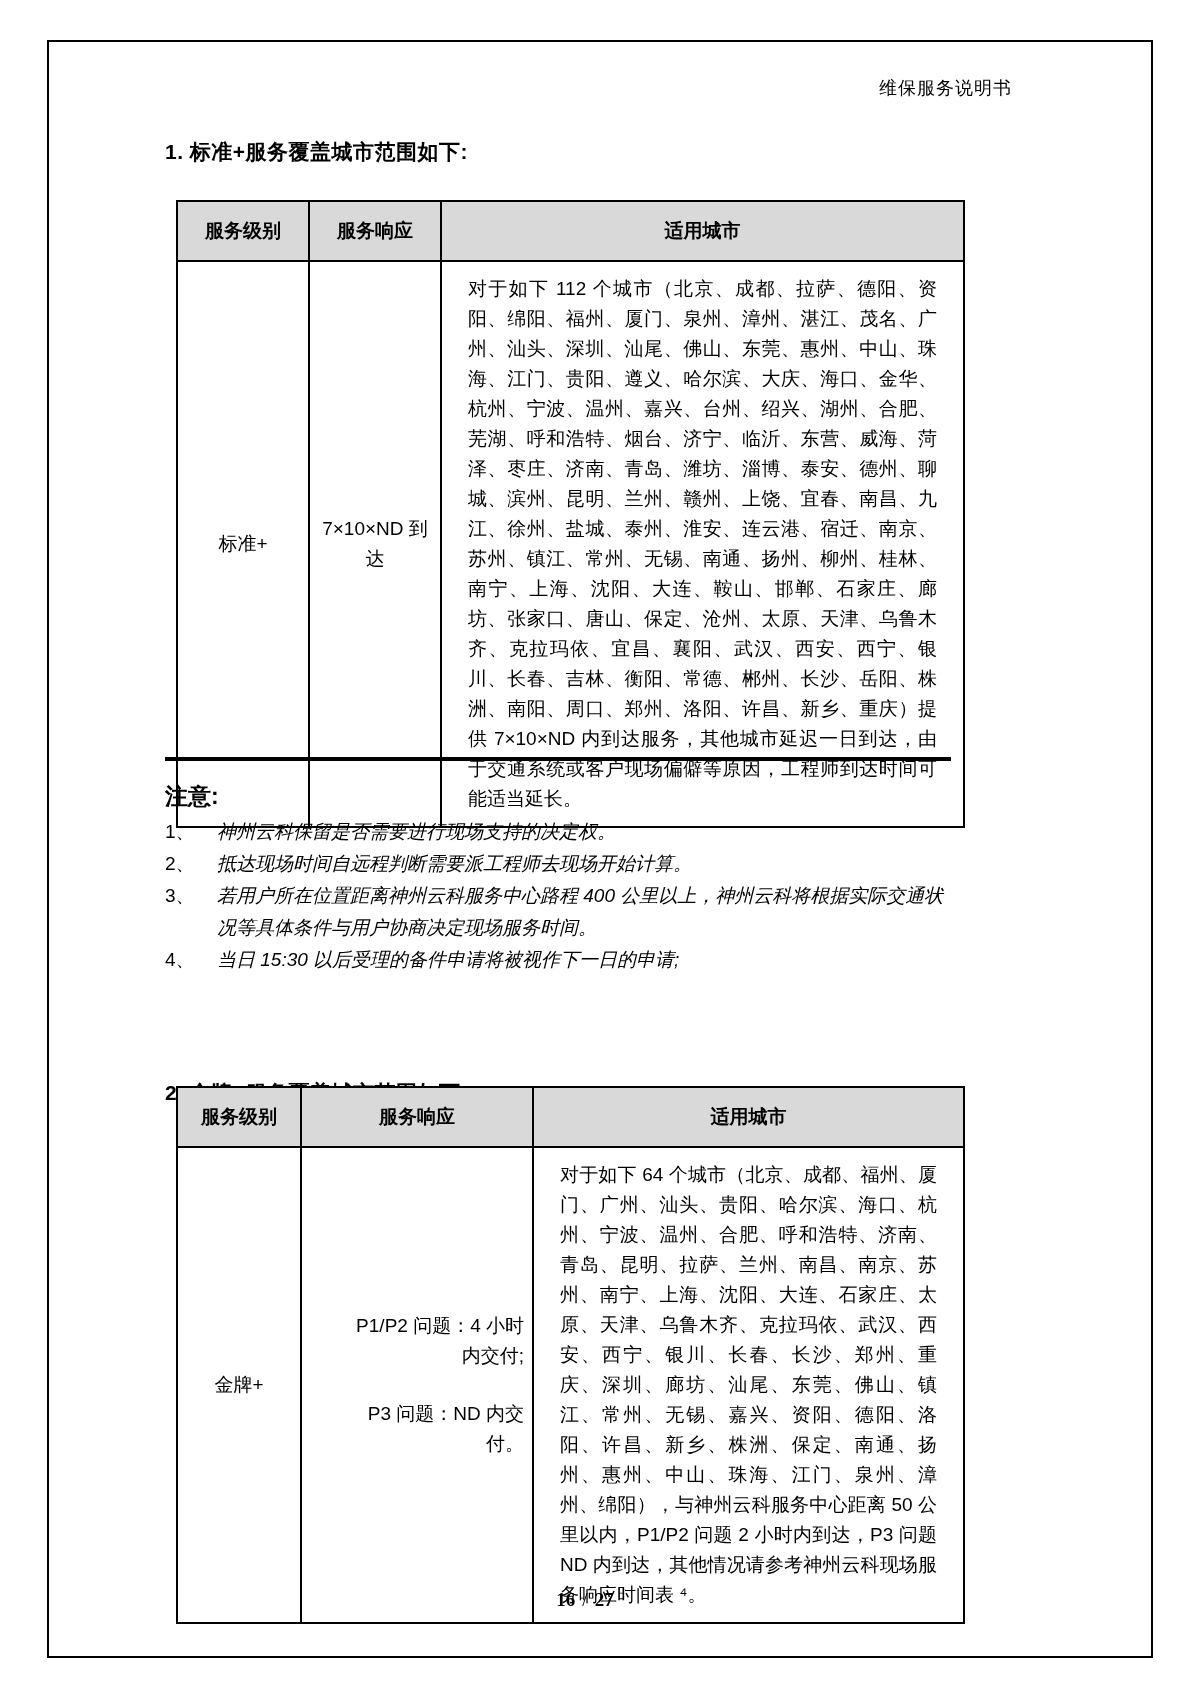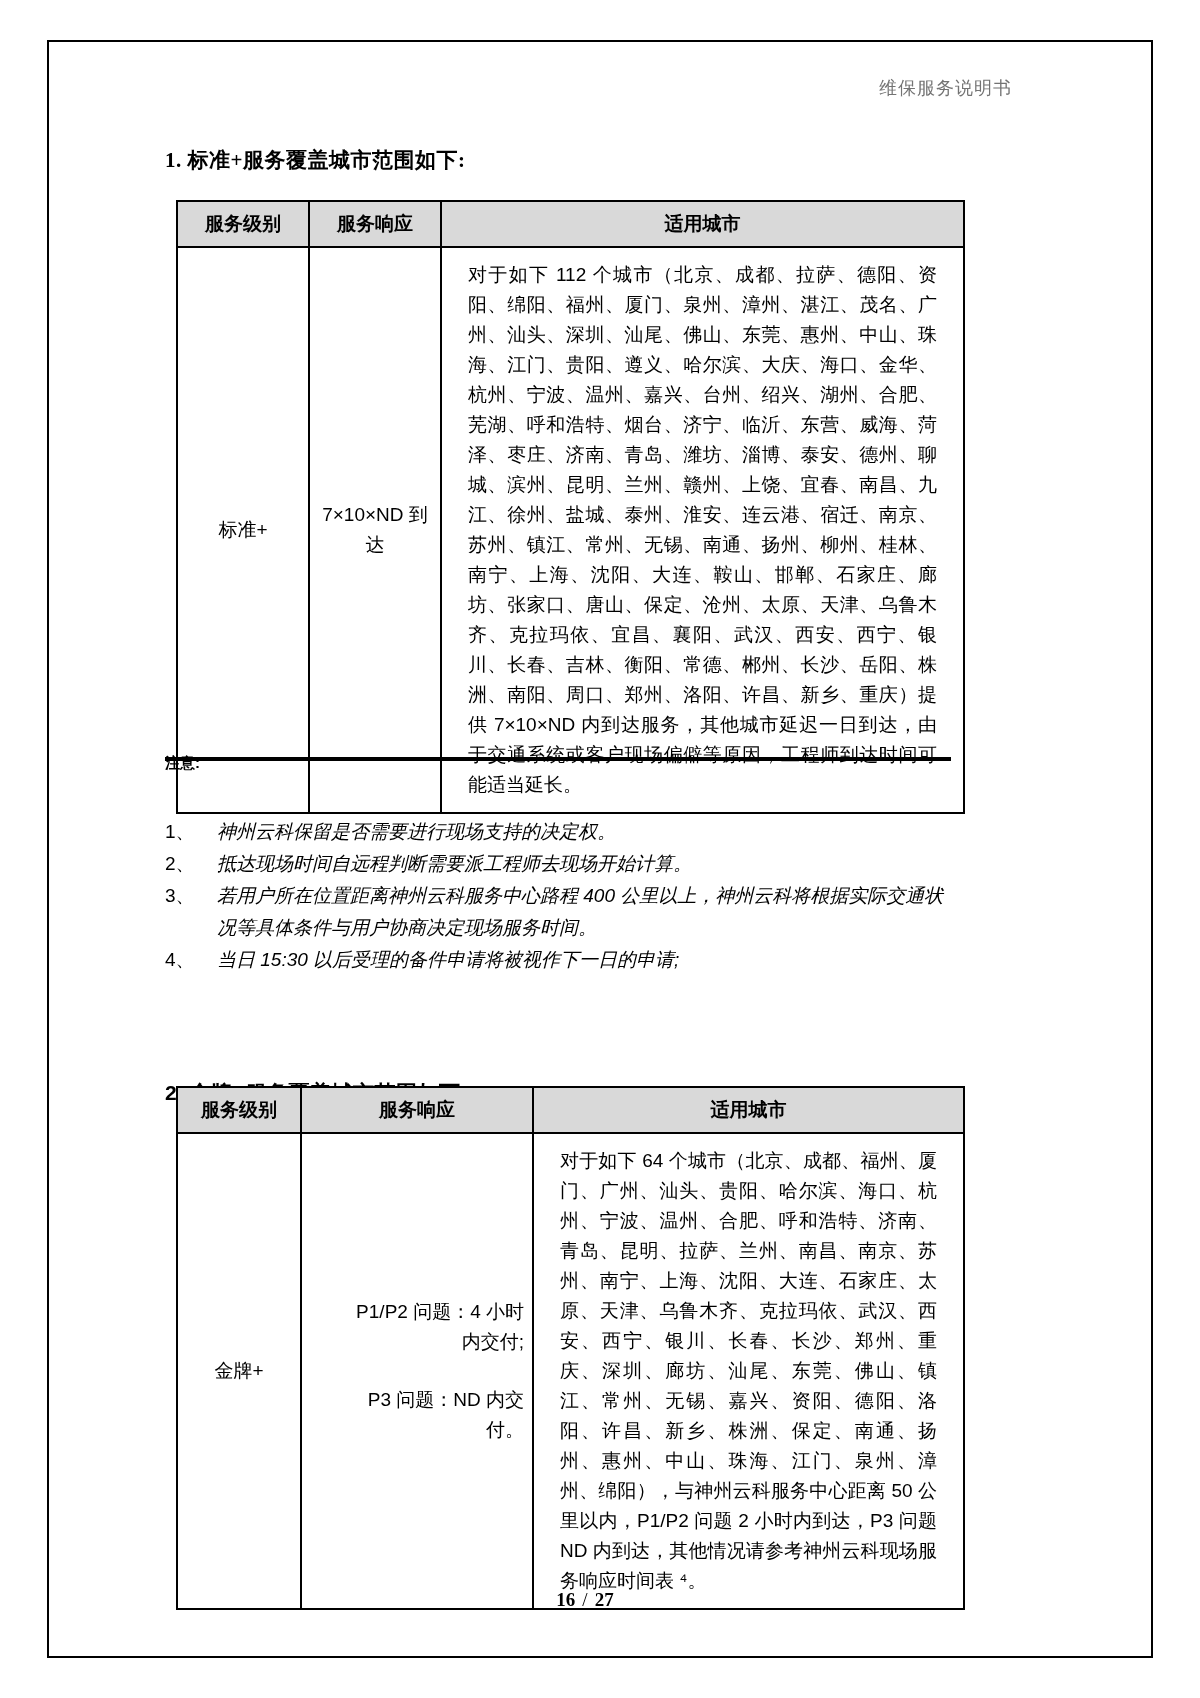--- a/index.html
+++ b/index.html
@@ -9,57 +9,57 @@
     font-family:"Liberation Sans", sans-serif;
     color:#000; overflow:hidden;
   }
   .page-frame {
     position:absolute; left:47px; top:40px; width:1106px; height:1618px;
     border:2px solid #000; background:#fff;
   }
   .doc-header {
     position:absolute; top:76px; left:0; width:1012px;
     text-align:right; font-family:Liberation Serif, serif;
-    font-size:18px; color:#737373; letter-spacing:1px;
+    font-size:18px; color:#000000; letter-spacing:1px;
   }
   .sec-heading {
     position:absolute; left:165px;
     font-size:21px; font-weight:bold; letter-spacing:.5px;
   }
-  .sec-heading.s1 { top:146px;font-family:Liberation Serif, serif; }
+  .sec-heading.s1 { top:138px; }
   .sec-heading.s2 { top:1079px; }
 
   table.tbl {
     position:absolute; left:176px; width:787px;
     border-collapse:collapse; table-layout:fixed; font-size:19px;
   }
   table.tbl1 { top:200px; }
   table.tbl2 { top:1086px; }
   .tbl th {
-    background:#D9D9D9; border:2px solid #000; height:46px;
+    background:#D9D9D9; border:2px solid #000; height:60px;
     font-size:19px; font-weight:bold; text-align:center; vertical-align:middle;
   }
   .tbl td { border:2px solid #000; vertical-align:middle; background:#fff; }
   .tbl1 tbody tr { height:432px; }
   .tbl2 tbody tr { height:408px; }
   .cell-center { text-align:center; padding:10px 8px; line-height:30px; }
   .cell-cities {
     text-align:justify; text-align-last:left;
     padding:12px 26px; line-height:30px;
   }
   .resp-p { text-align:right; line-height:30px;margin-left:40px; }
   .resp-p + .resp-p { margin-top:28px; }
 
   .divider {
     position:absolute; left:165px; top:757px; width:786px; height:4px;
     background:#000;
   }
   .notes-heading {
-    position:absolute; left:165px; top:754px;
-    font-size:15px; font-weight:bold;
+    position:absolute; left:165px; top:781px;
+    font-size:23px; font-weight:bold;
   }
   .notes {
     position:absolute; left:165px; top:816px; width:792px;
     font-size:19px; line-height:32px;
   }
   .note-item { display:flex; }
   .note-num { flex:0 0 52px; }
   .note-text { flex:1;font-style:italic; }
 
   .doc-footer {

